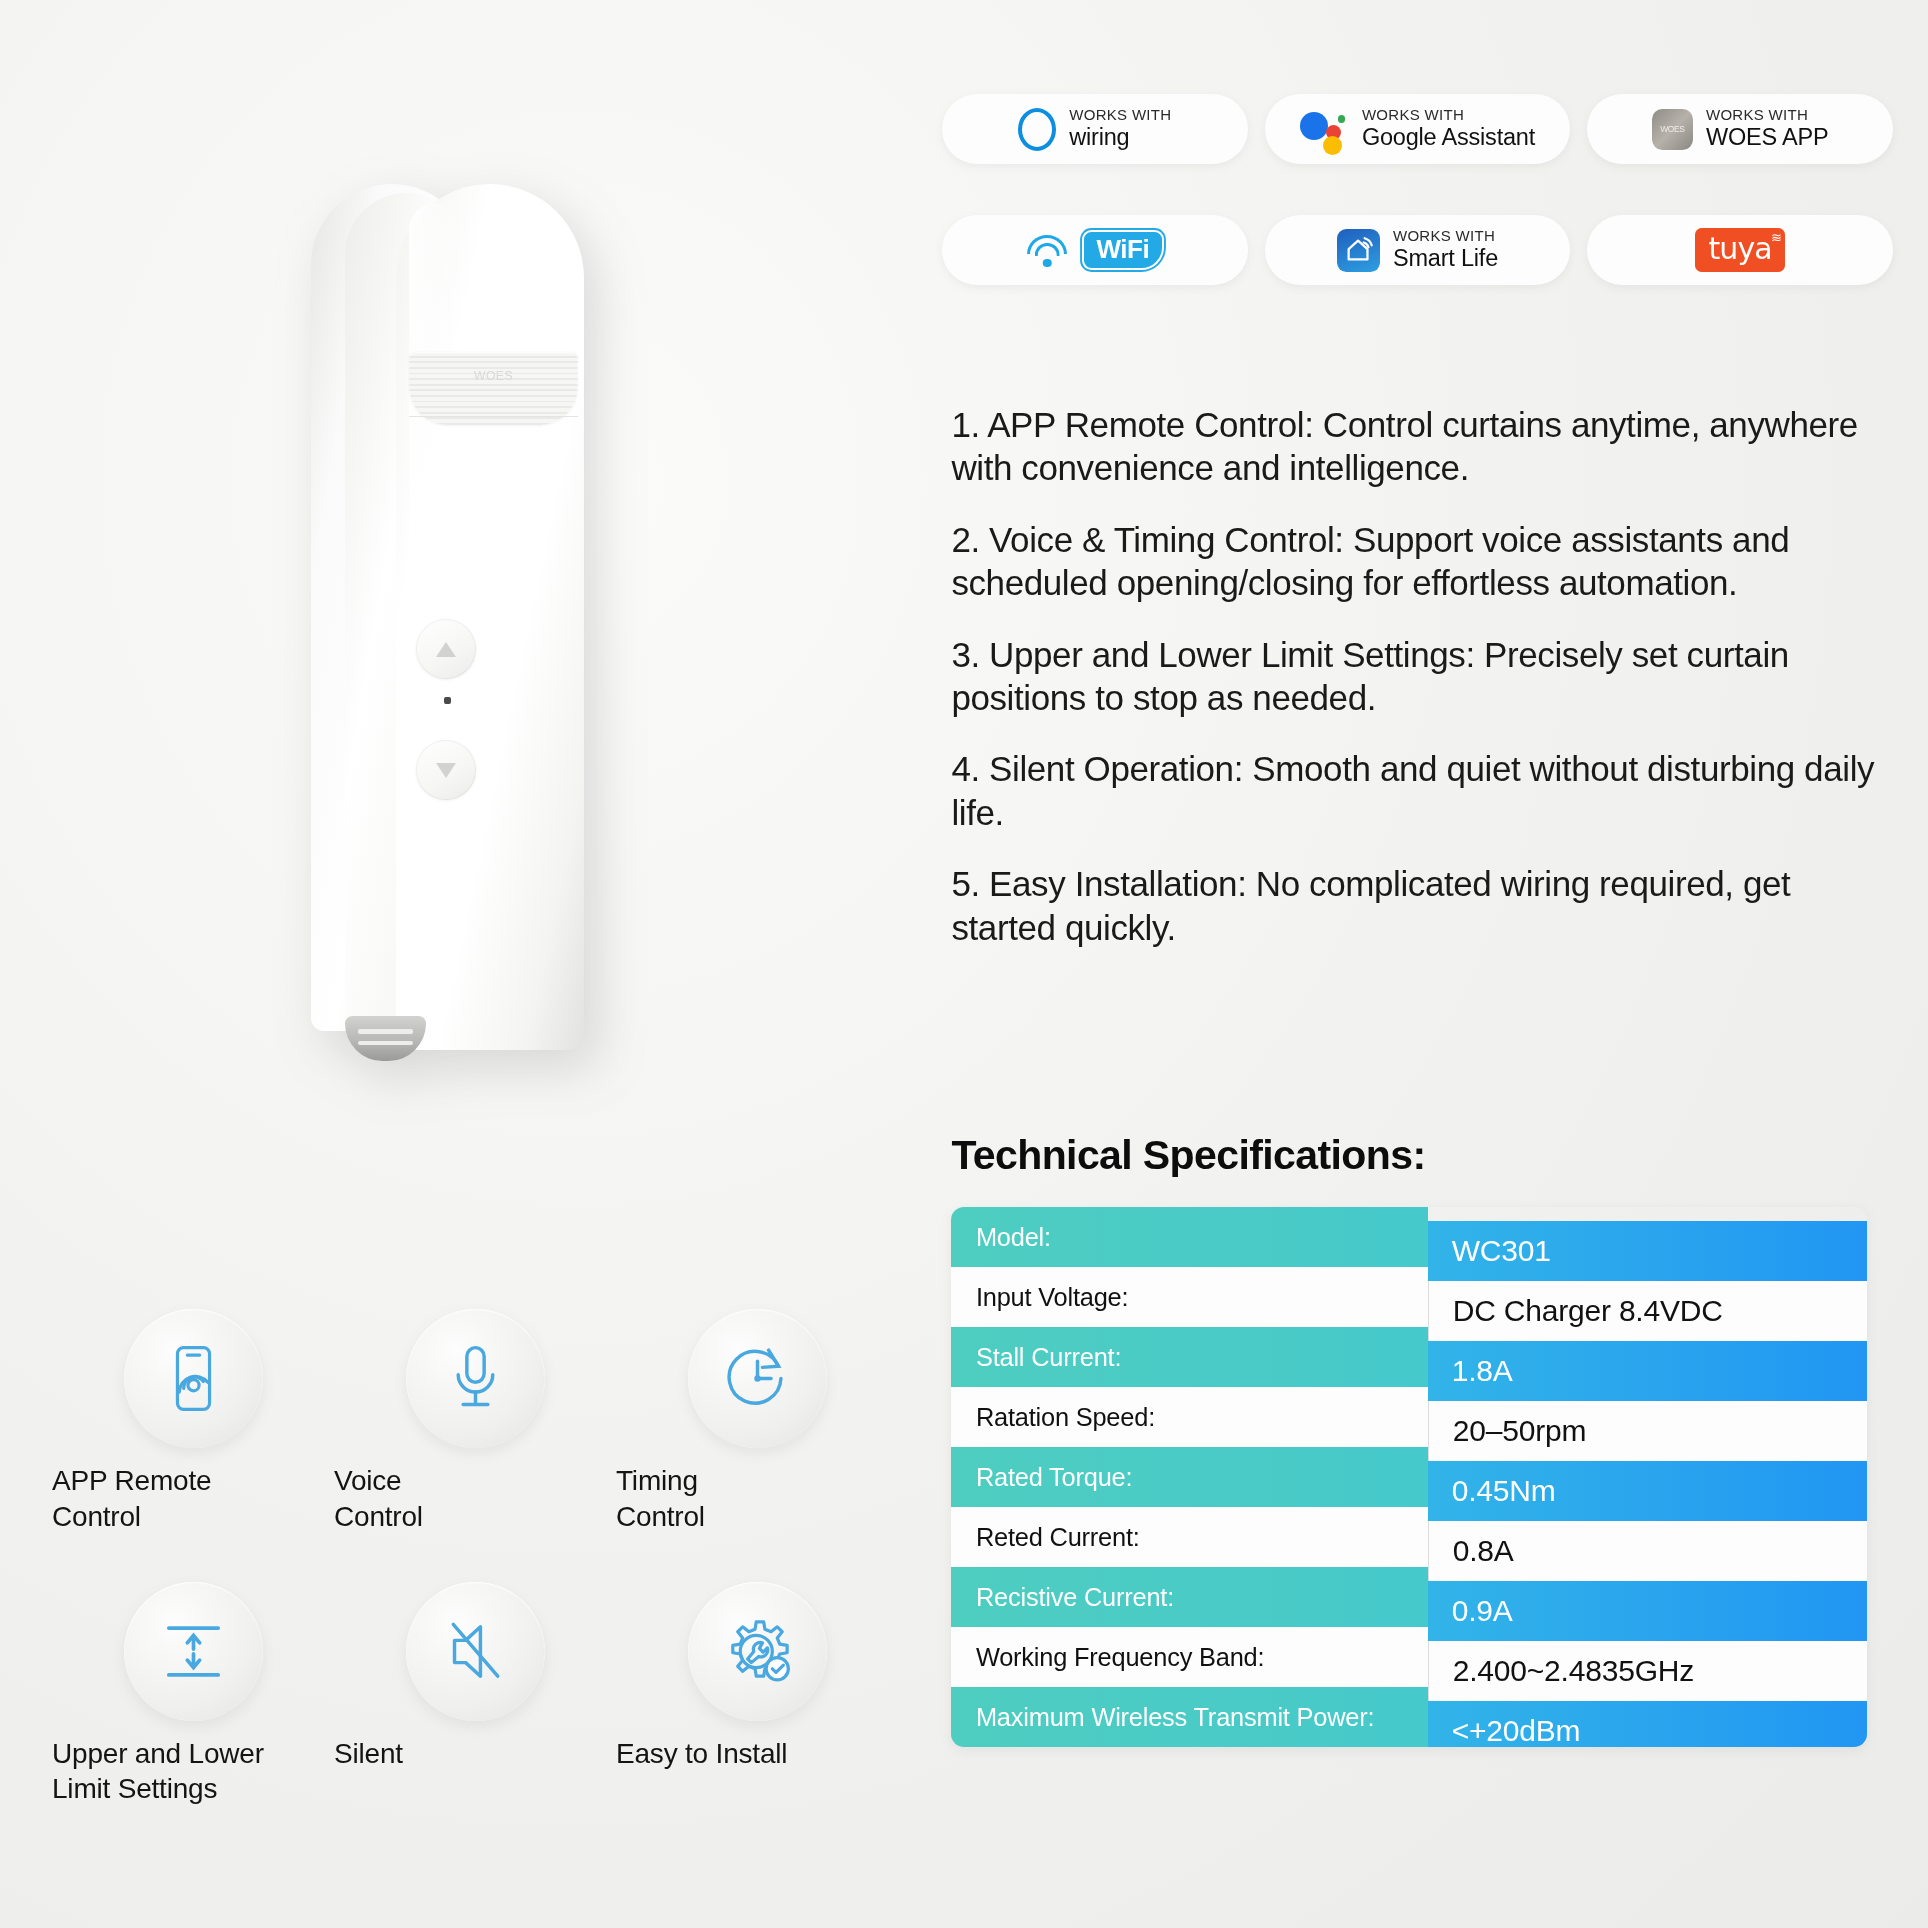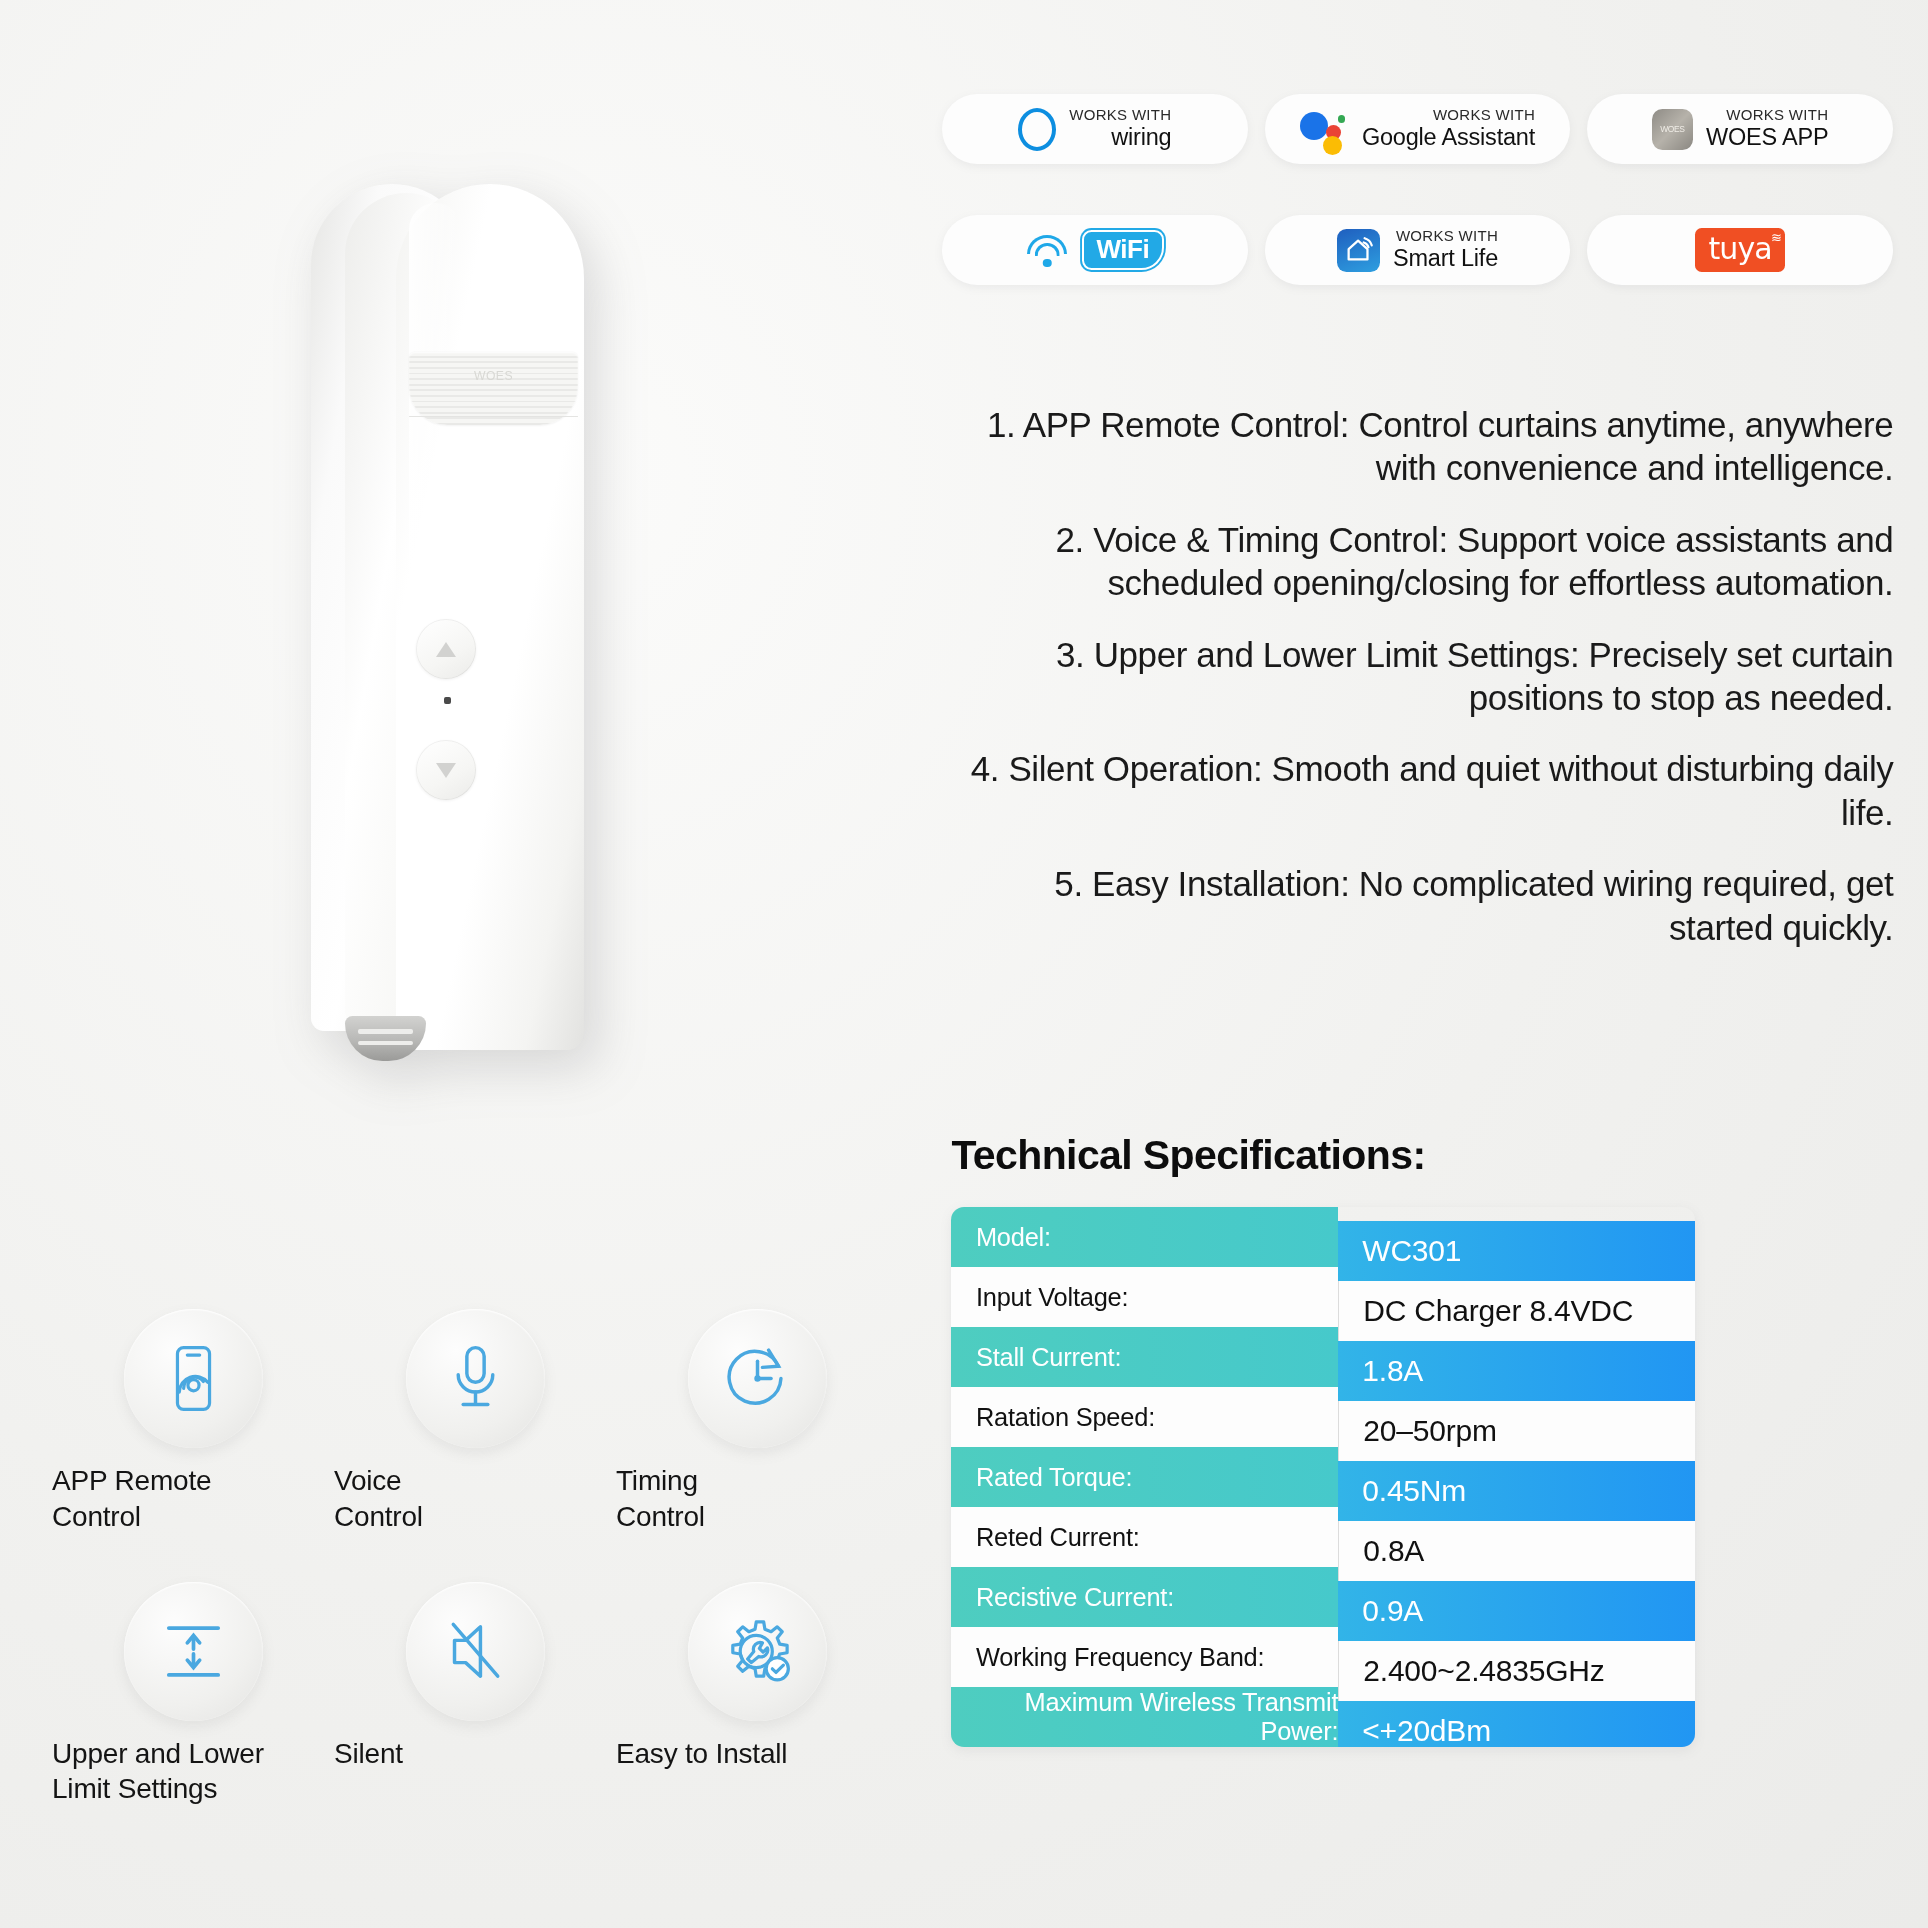--- a/index.html
+++ b/index.html
@@ -151,21 +151,21 @@
     box-shadow: 0 5.6px 13px rgba(120,120,125,0.12), inset 0 0.9px 1.9px #fff;
     display: flex; align-items: center; justify-content: center;
   }
   .feat-circle svg { width: 79px; height: 79px; }
   .feat-label {
     font-size: 28px; color: #141414; line-height: 1.28;
     letter-spacing: -0.2px;
   }
 
   
-  .right-col { position: absolute; left: 942px; top: 0; width: 987px; height: 1928px; text-align: right; }
+  .right-col { position: absolute; left: 942px; top: 0; width: 987px; height: 1928px; }
 
   
   .badge-row {
     position: absolute; left: 0; width: 951px;
     display: grid; grid-template-columns: repeat(3, 1fr);
     column-gap: 17px;
   }
   .badge-row.r1 { top: 94px; }
   .badge-row.r2 { top: 215px; }
   .badge {
@@ -239,21 +239,21 @@
     margin-bottom: 28px; letter-spacing: -0.4px; margin-top: 26px;
   }
 
   
   .spec-title {
     position: absolute; left: 9.4px; top: 1132px;
     font-size: 41px; font-weight: bold; color: #0d0d0d; letter-spacing: -0.6px;
   }
   .spec-table {
     position: absolute; left: 9.4px; top: 1207px;
-    width: 744px;
+    width: 916px;
     border-radius: 13px;
     overflow: hidden;
     box-shadow: 0 3.8px 11.3px rgba(120,120,130,0.10);
   }
   .spec-row { display: flex; height: 60px; align-items: center; }
   .spec-row .k {
     width: 52%; padding-left: 24.5px; font-size: 25.4px; letter-spacing: -0.2px;
   }
   .spec-row .v {
     width: 48%; padding-left: 24px; font-size: 30px; letter-spacing: -0.2px; margin-top: 28px;

